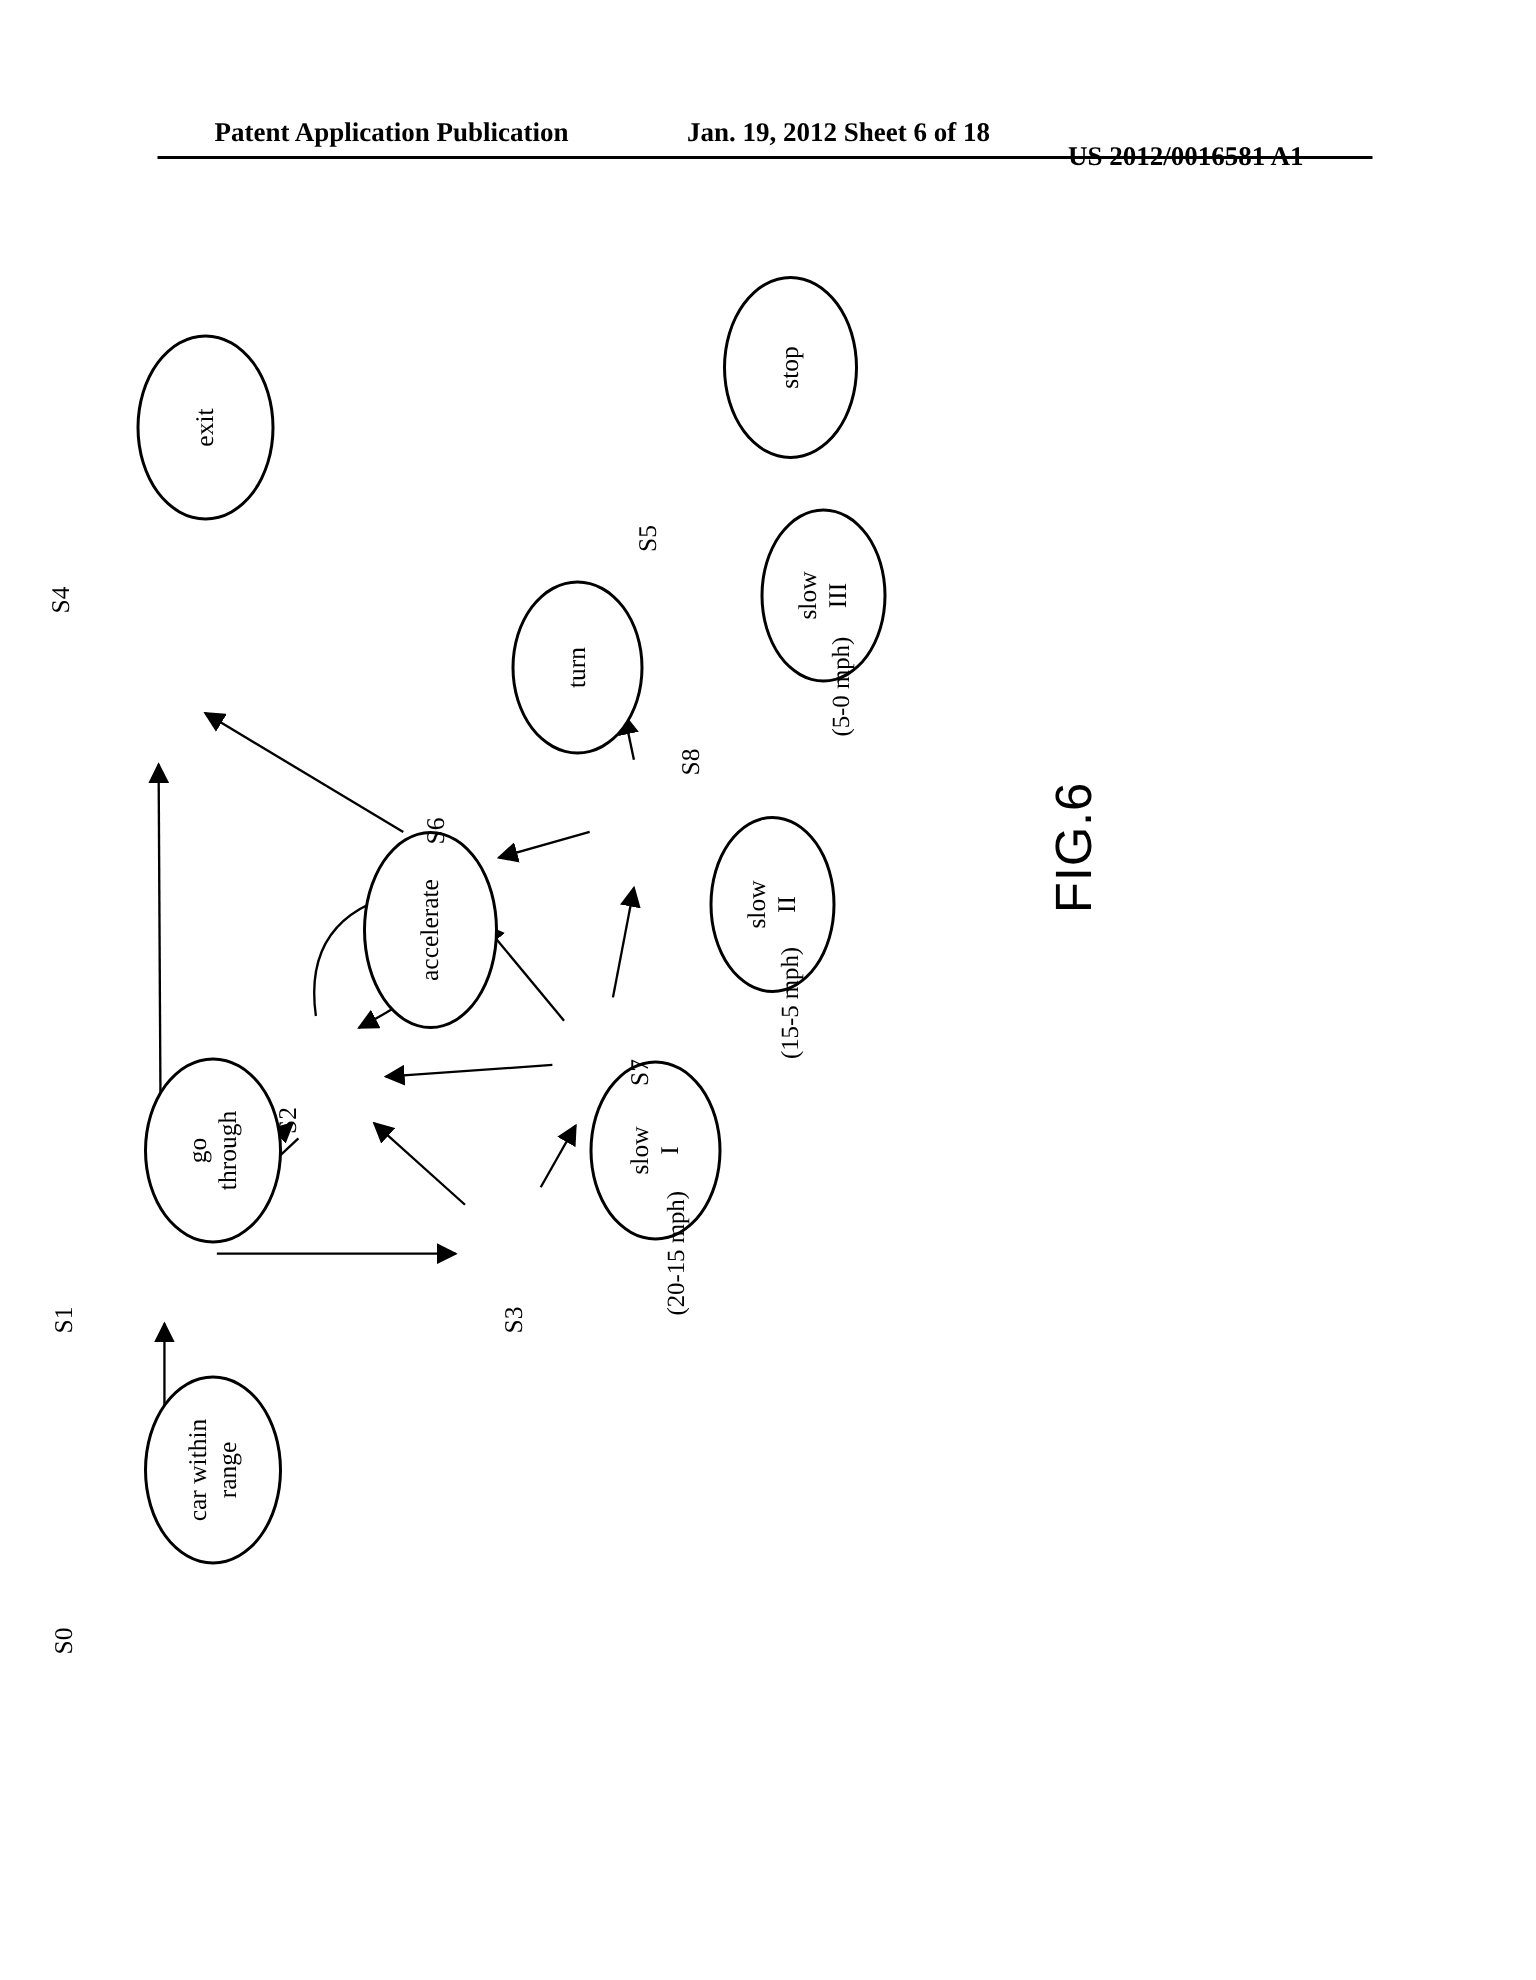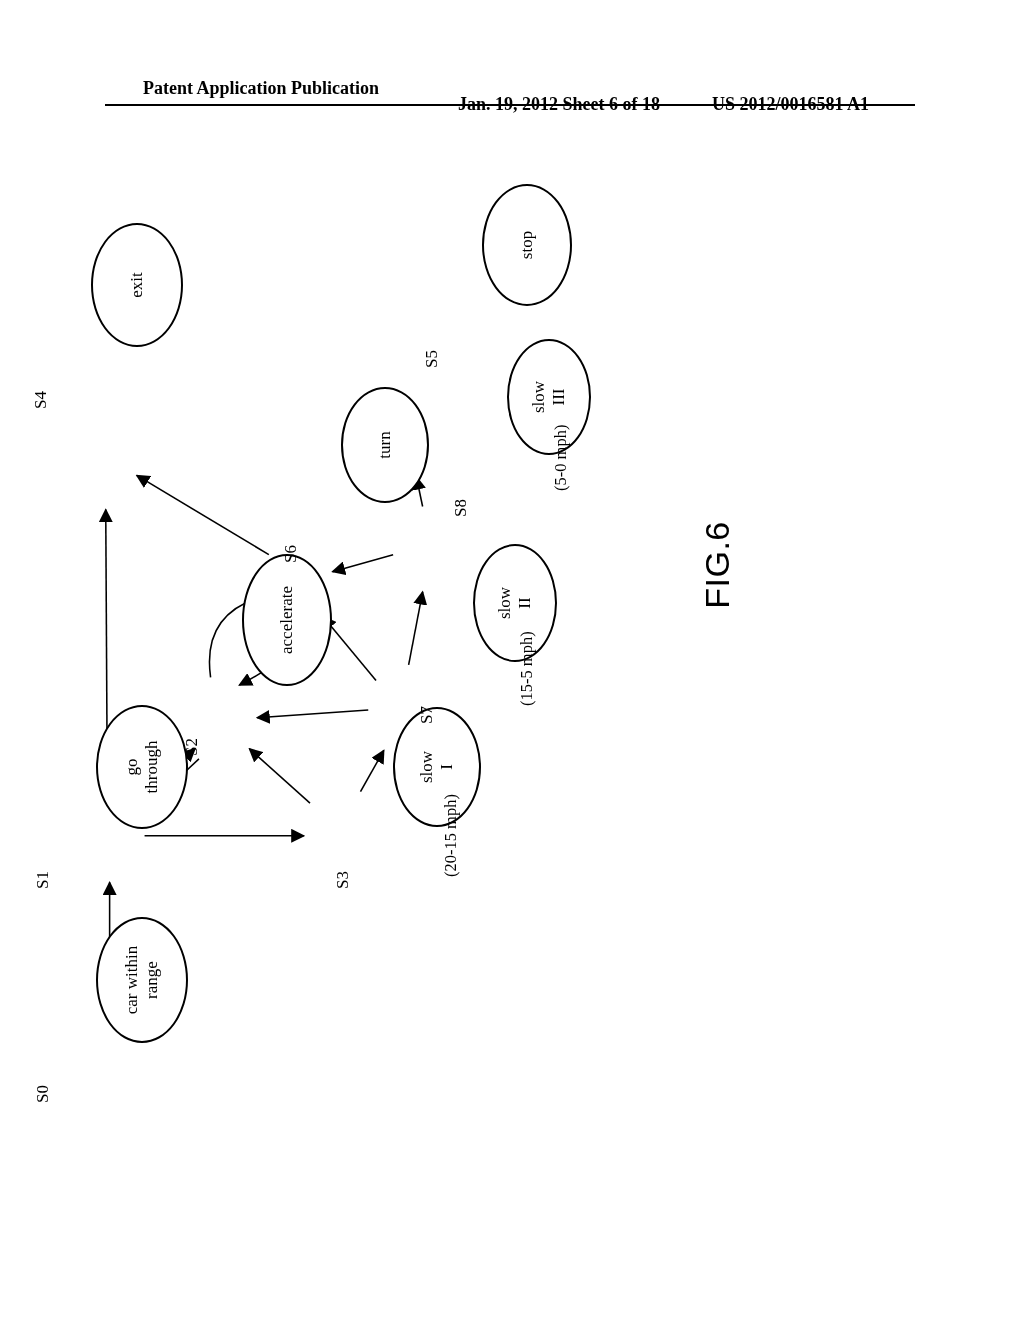--- a/index.html
+++ b/index.html
@@ -27,21 +27,21 @@
     position: absolute;
     left: 115px;
     top: 0;
     font-weight: bold;
     font-size: 18px;
     margin-left: 28px;
   }
   .hdr-center {
     position: absolute;
     left: 458px;
-    top: 16px;
+    top: 0;
     font-weight: bold;
     font-size: 18px;
   }
   .hdr-right {
     position: absolute;
     left: 712px;
     top: 16px;
     font-weight: bold;
     font-size: 18px;
   }

